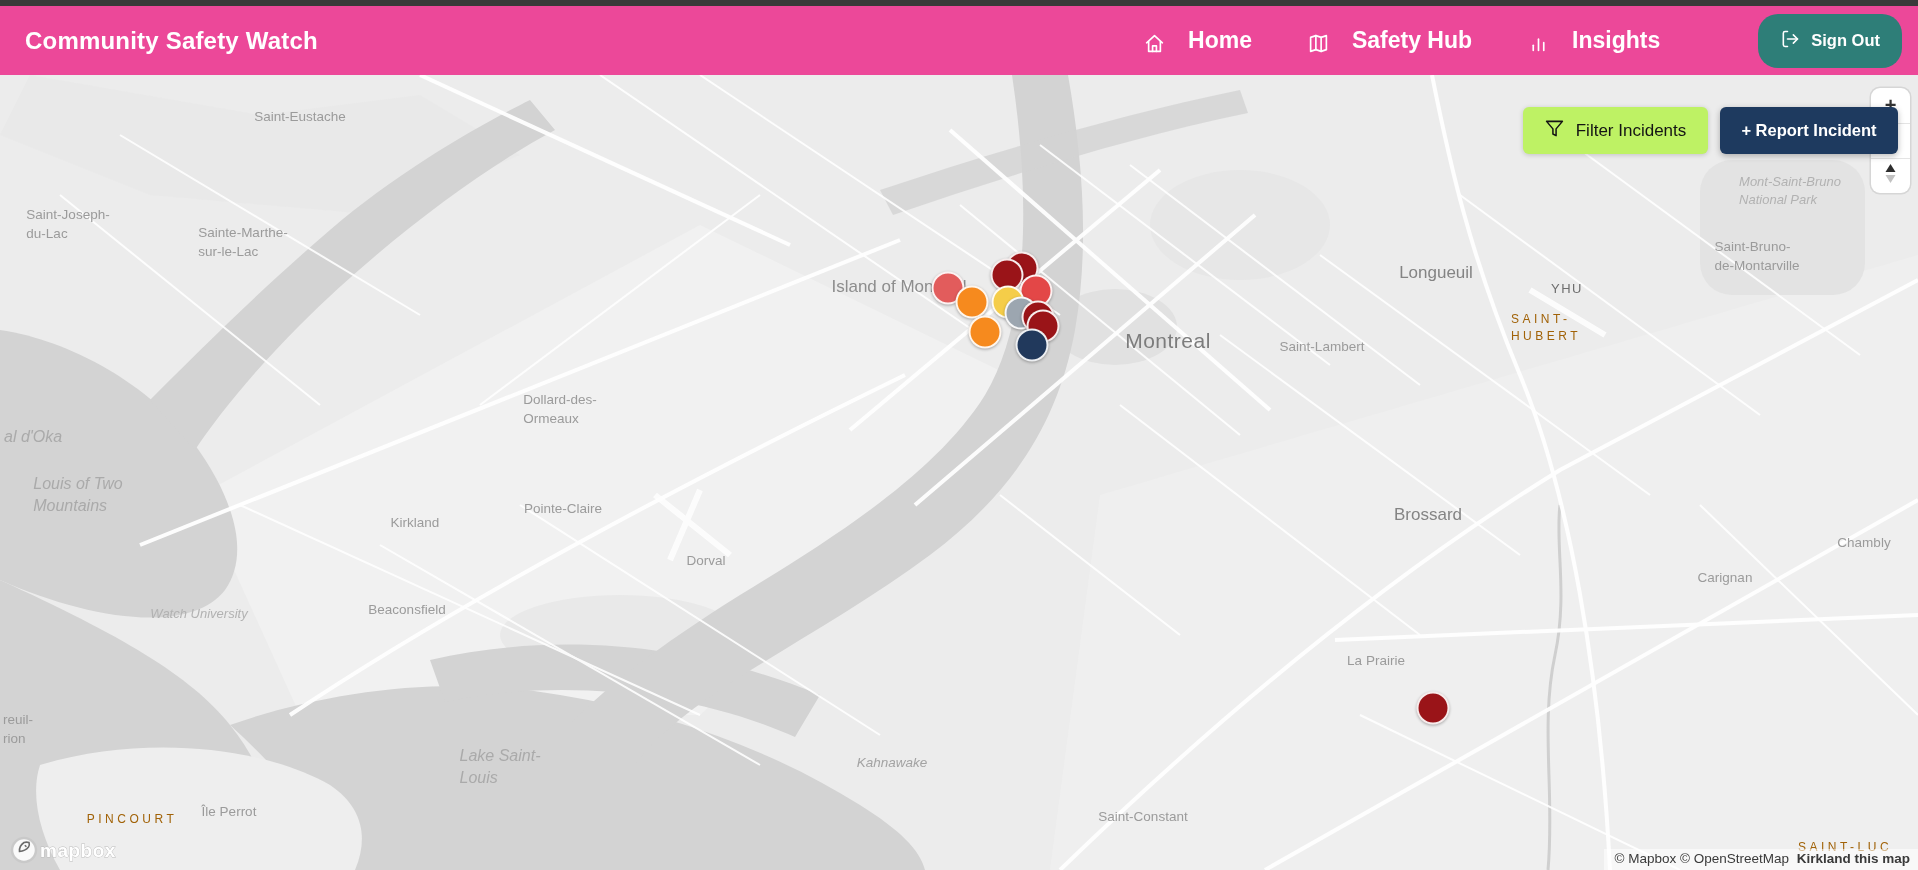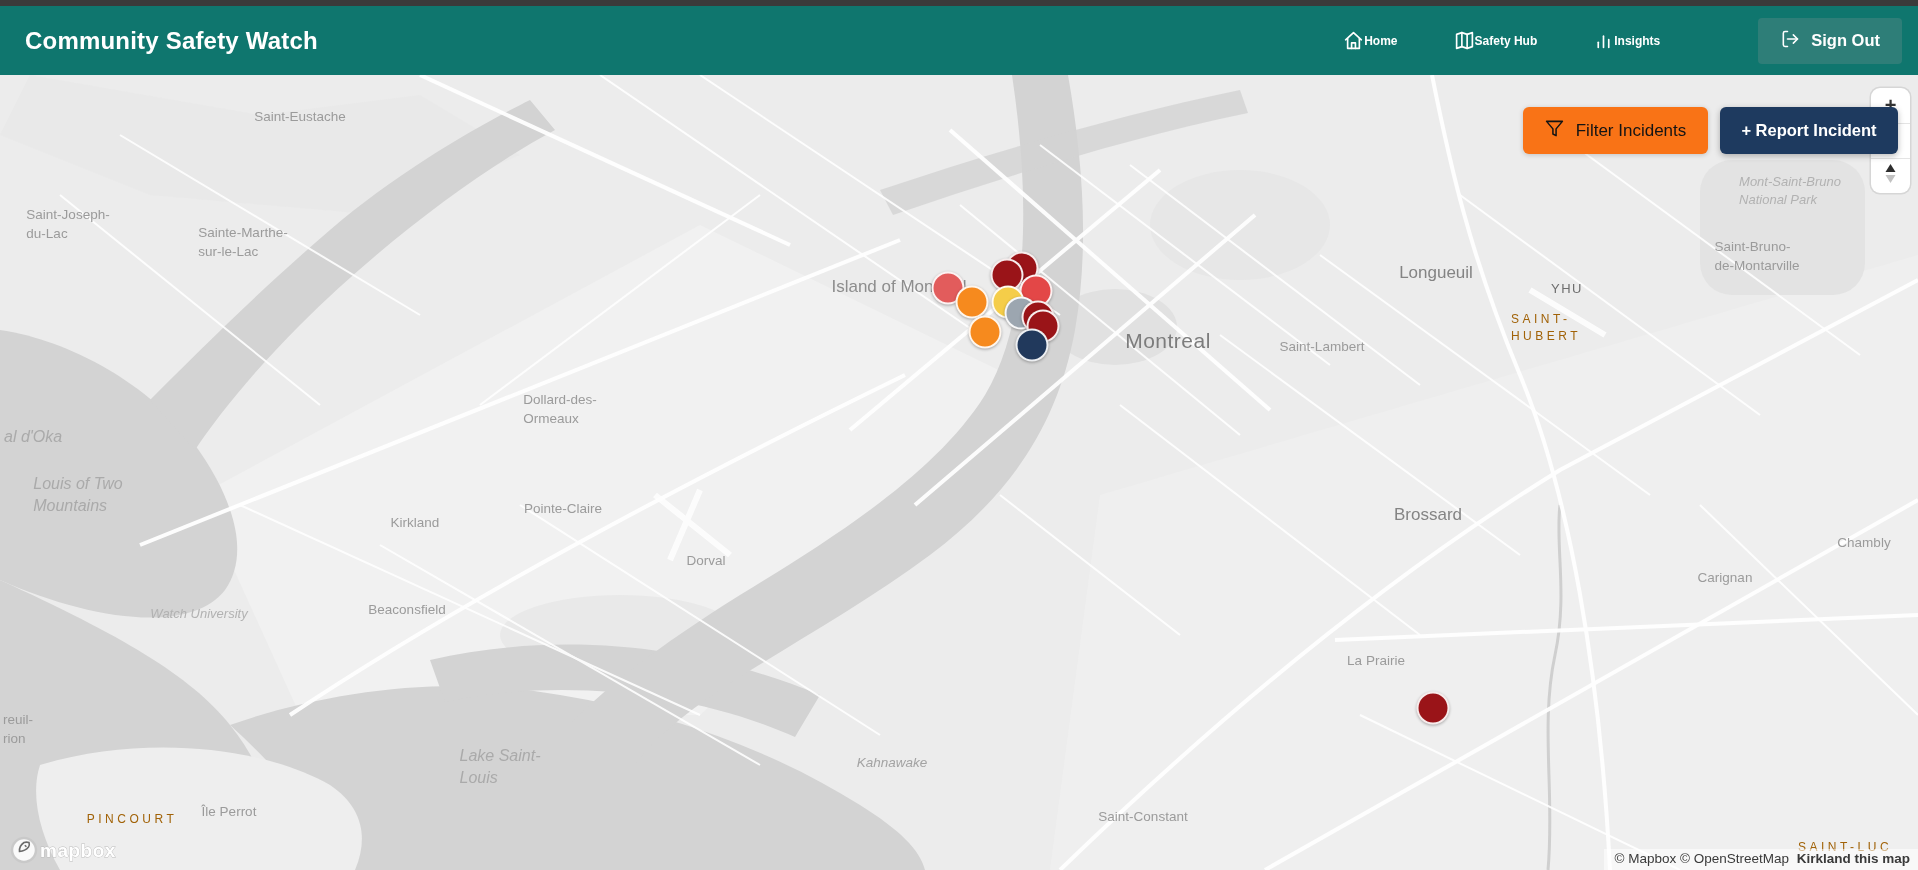--- a/index.html
+++ b/index.html
@@ -1,39 +1,39 @@
 <!DOCTYPE html>
 <html><head>
 <meta charset="utf-8">
 <style>
   html,body{margin:0;padding:0;}
   body{width:1918px;height:870px;overflow:hidden;font-family:"Liberation Sans",sans-serif;background:#ececec;}
   .chrome-strip{height:6px;background:#3a3a3a;}
   
-  .navbar{height:69px;background:#0f766e;display:flex;align-items:center;padding:0 16px 0 25px;box-sizing:border-box;}
+  .navbar{height:69px;background:#ec4899;display:flex;align-items:center;padding:0 16px 0 25px;box-sizing:border-box;}
   .app-title{color:#ffffff;font-size:24px;font-weight:700;letter-spacing:.2px;}
   .nav{margin-left:auto;display:flex;align-items:center;gap:56px;}
-  .nav-item{display:flex;align-items:center;gap:0;color:#fff;font-size:12px;font-weight:600;cursor:pointer;}
+  .nav-item{display:flex;align-items:flex-end;gap:23px;color:#fff;font-size:23px;font-weight:600;cursor:pointer;}
   .nav-item svg{display:block;}
-  .signout-btn{display:flex;align-items:center;gap:11px;background:#2e7e78;color:#fff;font-size:16.5px;font-weight:600;padding:0 22px;height:46px;border-radius:4px;border:none;margin-left:42px;cursor:pointer;font-family:"Liberation Sans",sans-serif;}
+  .signout-btn{display:flex;align-items:center;gap:11px;background:#2e7e78;color:#fff;font-size:16.5px;font-weight:600;padding:0 22px;height:54px;border-radius:20px;border:none;margin-left:42px;cursor:pointer;font-family:"Liberation Sans",sans-serif;}
   
   .map{position:relative;width:1918px;height:795px;overflow:hidden;background:#ececec;}
   .map-base{position:absolute;left:0;top:0;}
   .maplabel{position:absolute;transform:translate(-50%,-50%);white-space:nowrap;color:#9b9b9b;font-size:13.5px;line-height:1.4;z-index:2;}
   .maplabel.city{font-size:17px;color:#848484;}
   .maplabel.major{font-size:21px;color:#7c7c7c;letter-spacing:.5px;}
   .maplabel.island{font-size:17px;color:#8d8d8d;}
   .maplabel.water{font-style:italic;font-size:16px;color:#aaaaaa;}
   .maplabel.park{font-style:italic;font-size:13px;color:#b2b2b2;}
   .maplabel.poi{font-style:italic;font-size:13.5px;color:#a3a3a3;}
   .maplabel.airport{font-size:13px;color:#6e6e6e;letter-spacing:1.5px;font-weight:500;}
   .maplabel.district{font-size:12px;color:#a16207;letter-spacing:3.5px;}
   .maplabel.anchor-left{transform:translate(0,-50%);text-align:left;}
   .marker{position:absolute;width:29px;height:29px;border-radius:50%;border:2px solid rgba(255,255,255,.92);transform:translate(-50%,-50%);box-shadow:0 1px 3px rgba(0,0,0,.3);cursor:pointer;z-index:4;}
-  .filter-btn{position:absolute;left:1523px;top:32px;width:185px;height:47px;background:#f97316;border:none;border-radius:6px;display:flex;align-items:center;justify-content:center;gap:12px;font-size:17px;color:#141414;box-shadow:0 1px 5px rgba(0,0,0,.18);z-index:10;cursor:pointer;font-family:"Liberation Sans",sans-serif;}
+  .filter-btn{position:absolute;left:1523px;top:32px;width:185px;height:47px;background:#bef264;border:none;border-radius:6px;display:flex;align-items:center;justify-content:center;gap:12px;font-size:17px;color:#141414;box-shadow:0 1px 5px rgba(0,0,0,.18);z-index:10;cursor:pointer;font-family:"Liberation Sans",sans-serif;}
   .report-btn{position:absolute;left:1720px;top:32px;width:178px;height:47px;background:#1e3a5f;color:#fff;border:none;border-radius:6px;font-size:16.5px;font-weight:700;box-shadow:0 2px 6px rgba(0,0,0,.28);z-index:10;cursor:pointer;font-family:"Liberation Sans",sans-serif;}
   .navctl{position:absolute;left:1871px;top:13px;width:39px;background:#fff;border-radius:9px;box-shadow:0 0 0 1.5px rgba(0,0,0,.09);z-index:5;overflow:hidden;}
   .navctl button{width:39px;height:35px;background:none;border:none;display:flex;align-items:center;justify-content:center;font-size:20px;font-weight:700;color:#333;cursor:pointer;padding:0;}
   .navctl button + button{border-top:1px solid #e4e4e4;}
   .mapbox-logo{position:absolute;left:10px;bottom:6px;display:flex;align-items:center;gap:4px;z-index:6;cursor:pointer;}
   .attribution{position:absolute;right:0;bottom:0;background:rgba(255,255,255,.55);padding:2px 8px 4px 10px;font-size:13.5px;color:#3a3a3a;z-index:6;white-space:nowrap;}
   .attribution a{color:#3a3a3a;text-decoration:none;cursor:pointer;}
   .attribution .improve{font-weight:700;margin-left:4px;}
 </style>
 </head>

